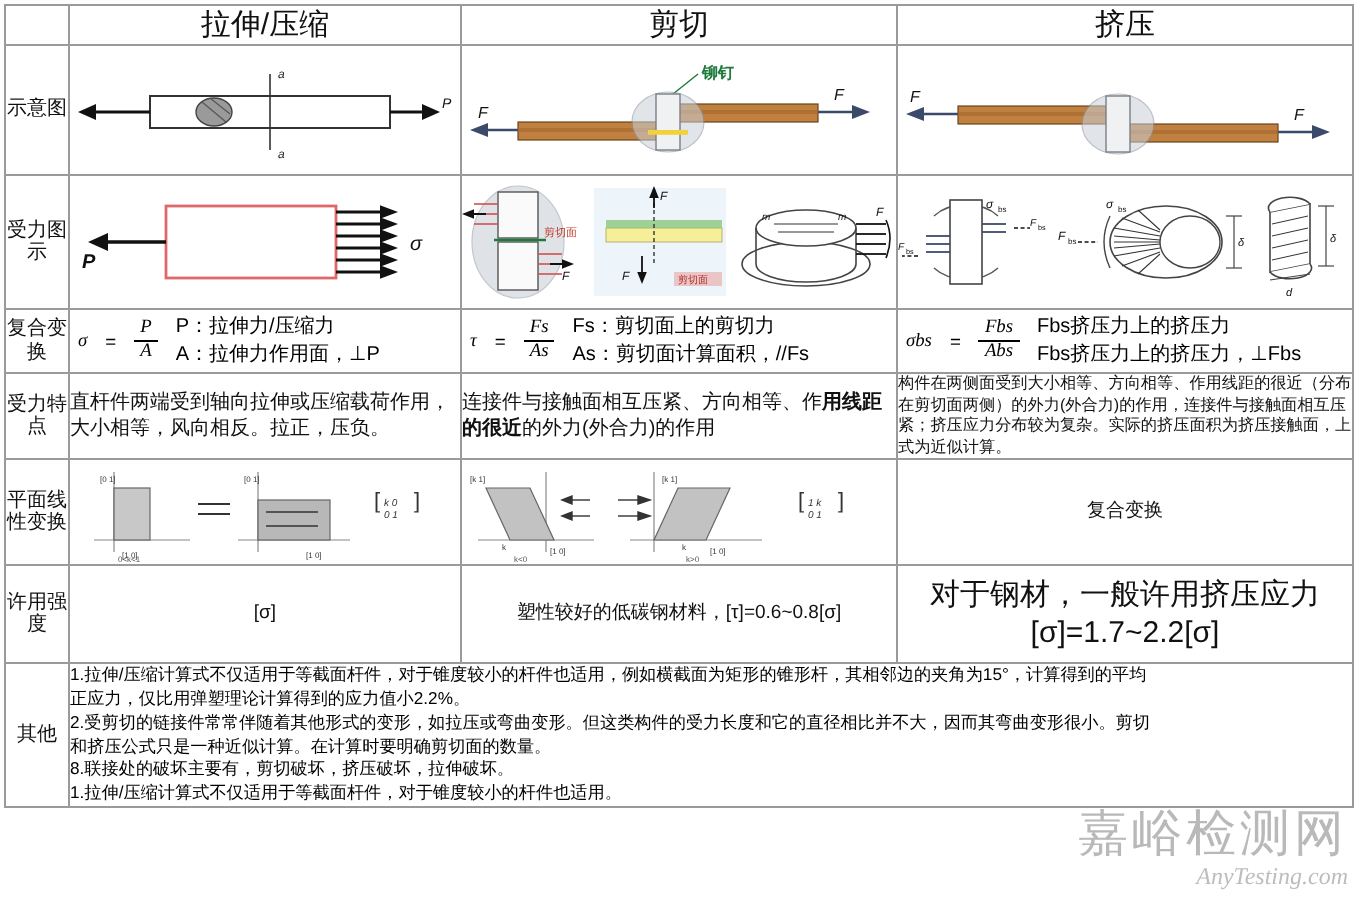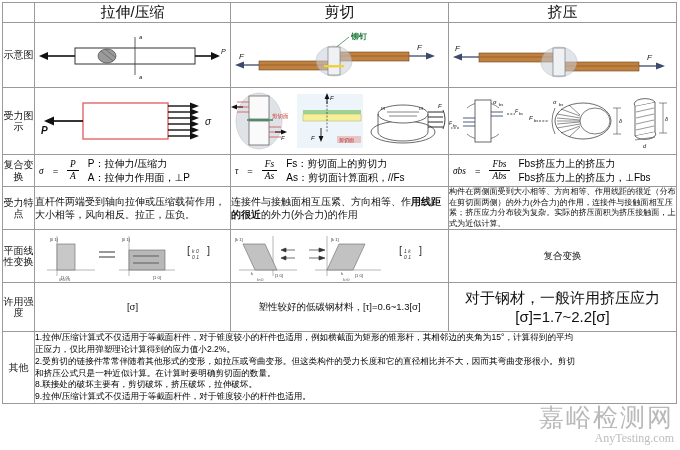--- a/index.html
+++ b/index.html
@@ -23,21 +23,21 @@
   .frac .num{border-bottom:1px solid #000;padding:0 3px 1px;}
   .frac .den{padding:1px 3px 0;}
   .it{font-style:italic;font-family:"Liberation Serif","DejaVu Serif",serif;}
   .fdesc{font-size:10px;line-height:1.35;}
   .notes{font-size:8.6px;line-height:1.36;padding:2px 4px 3px 5px;}
   .notes div{white-space:nowrap;}
   .dcell{position:relative;height:100%;}
   svg{display:block;}
   .wm{position:absolute;right:6px;bottom:6px;text-align:right;pointer-events:none;margin-top:36px;}
   .wm .cn{font-size:25px;color:#b9b9b9;letter-spacing:2px;line-height:1;}
-  .wm .en{font-size:12px;color:#bdbdbd;font-family:"Liberation Serif",serif;margin-top:1px;}
+  .wm .en{font-size:12px;color:#bdbdbd;font-style:italic;font-family:"Liberation Serif",serif;margin-top:1px;}
 </style>
 </head>
 <body>
 
 <div class="sheet">
 
 <table class="grid">
   <colgroup>
     <col class="col-lbl">
         <col class="col-a">
@@ -429,35 +429,35 @@
     </td>
 
     <td class="cellpad c" style="font-size:9.5px">复合变换</td>
   </tr>
 
   <tr>
     <td class="rowlabel">
       <span>许用强度</span>
     </td>
     <td class="cellpad c" style="font-size:9.5px;padding:5px 3px">[σ]</td>
-    <td class="cellpad c" style="font-size:9.5px;padding:5px 3px">塑性较好的低碳钢材料，[τ]=0.6~1.3[σ]</td>
+    <td class="cellpad c" style="font-size:9.5px;padding:5px 3px">塑性较好的低碳钢材料，[τ]=0.6~0.8[σ]</td>
     <td class="cellpad c" style="font-size:15px;padding:5px 3px">对于钢材，一般许用挤压应力[σ]=1.7~2.2[σ]</td>
   </tr>
 
   <tr>
     <td class="rowlabel">
       <span>其他</span>
     </td>
     <td class="notes" colspan="3">
       <div>1.拉伸/压缩计算式不仅适用于等截面杆件，对于锥度较小的杆件也适用，例如横截面为矩形的锥形杆，其相邻边的夹角为15°，计算得到的平均</div>
       <div>正应力，仅比用弹塑理论计算得到的应力值小2.2%。</div>
       <div>2.受剪切的链接件常常伴随着其他形式的变形，如拉压或弯曲变形。但这类构件的受力长度和它的直径相比并不大，因而其弯曲变形很小。剪切</div>
       <div>和挤压公式只是一种近似计算。在计算时要明确剪切面的数量。</div>
       <div>8.联接处的破坏主要有，剪切破坏，挤压破坏，拉伸破坏。</div>
-      <div>9.拉伸/压缩计算式不仅适用于等截面杆件，对于锥度较小的杆件也适用。</div>
+      <div>1.拉伸/压缩计算式不仅适用于等截面杆件，对于锥度较小的杆件也适用。</div>
     </td>
   </tr>
 </tbody>
     </table>
 
 <div class="wm">
   <div class="cn">嘉峪检测网</div>
   <div class="en">AnyTesting.com</div>
 </div>
 

